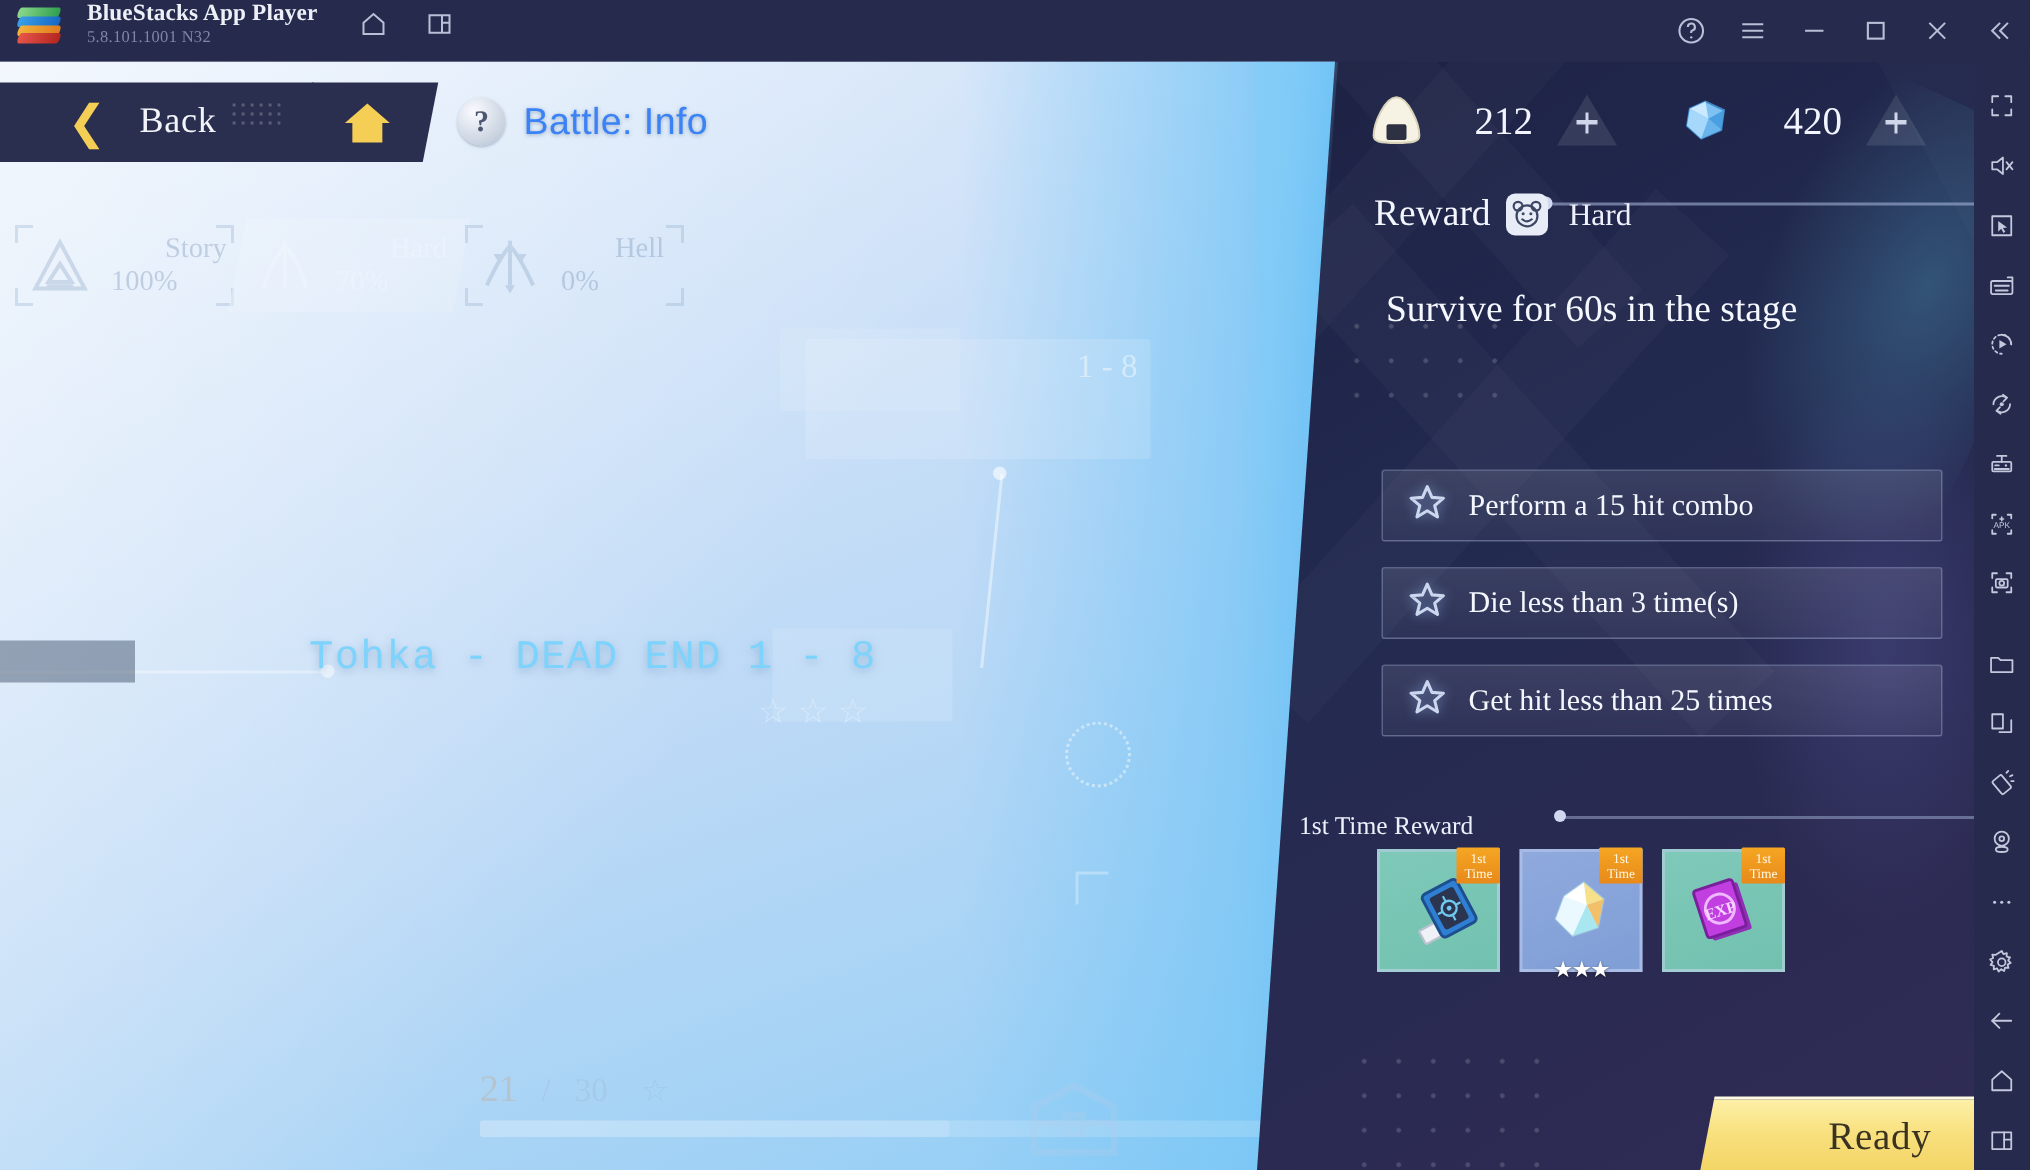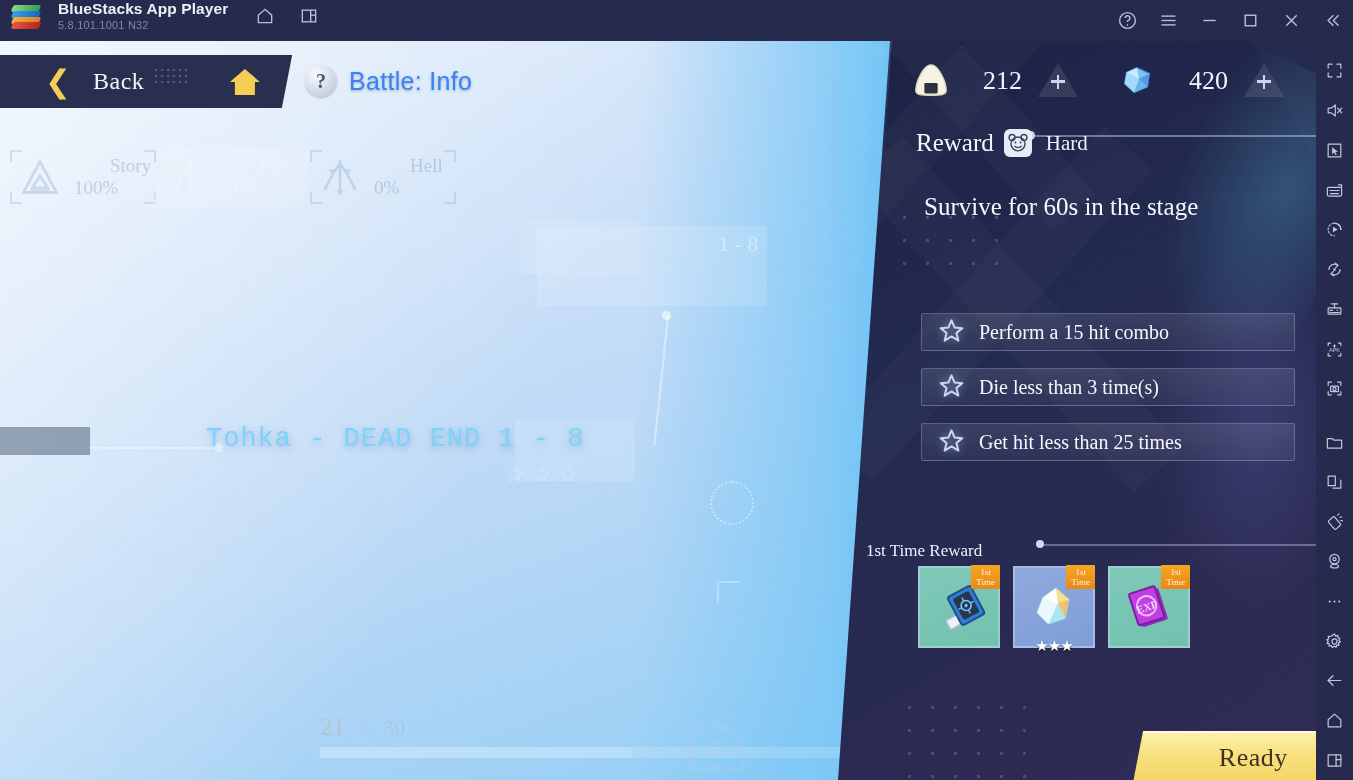--- a/index.html
+++ b/index.html
@@ -11,20 +11,21 @@
   }
   .app { position: relative; width: 1353px; height: 780px; }
 
   
   .titlebar {
     position: absolute; top: 0; left: 0;
     width: 1353px; height: 31px;
     background: #262b4d;
     display: flex; align-items: center;
     z-index: 40;
+    font-family: Liberation Serif, serif;
   }
   .bs-logo { width: 34px; height: 26px; margin-left: 10px; position: relative; }
   .bs-logo i { position: absolute; left: 2px; width: 28px; height: 7px; border-radius: 2px/4px; display:block; }
   .bs-logo i:nth-child(1){ top: 2px;  background: linear-gradient(90deg,#8cd98c,#2e9e4f); transform: skewX(-20deg);}
   .bs-logo i:nth-child(2){ top: 8px;  background: linear-gradient(90deg,#3aa0e8,#1667c4); transform: skewX(-20deg);}
   .bs-logo i:nth-child(3){ top: 14px; background: linear-gradient(90deg,#f2b33c,#e07a1e); transform: skewX(-20deg);}
   .bs-logo i:nth-child(4){ top: 19px; background: linear-gradient(90deg,#e8564a,#b3251f); transform: skewX(-20deg);}
   .bs-titles { margin-left: 14px; display: flex; flex-direction: column; justify-content: center; }
   .bs-name { color: #eef0f8; font-size: 15.5px; font-weight: bold; letter-spacing: .1px; line-height: 17px;}
   .bs-ver { color: #7f86a8; font-size: 11px; line-height: 14px; margin-top: 1px; letter-spacing:.2px;}
@@ -207,21 +208,21 @@
   .mission-diff { color:#eef1fb; font-family:"Liberation Serif", serif; font-size: 21px; margin-left: 4px;}
   .mis-line { position:absolute; left: 193px; top: 94px; height: 2px; width: 285px; background: rgba(175,190,225,.55); z-index: 5;}
   .mis-dot  { position:absolute; left: 188px; top: 90px; width: 9px; height: 9px; border-radius:50%; background:#cfd8ee; z-index:6;}
 
   .mission-desc { position:absolute; left: 86px; top: 152px; color:#f6f8ff;
     font-family:"Liberation Serif", serif; font-size: 25px; z-index:6;}
 
   
   .obj-list { position:absolute; left: 83px; top: 272px; width: 374px; display:flex; flex-direction:column; gap: 17px; z-index:6;}
   .obj {
-    height: 38px; display:flex; align-items:center; gap: 14px; padding-left: 16px;
+    height: 48px; display:flex; align-items:center; gap: 14px; padding-left: 16px;
     background: linear-gradient(180deg, rgba(255,255,255,.10), rgba(255,255,255,.045));
     border: 1px solid rgba(190,205,240,.30);
     border-radius: 2px;
   }
   .obj-star svg { width: 27px; height: 27px; fill: none; stroke:#ccd7ef; stroke-width: 1.8; stroke-linejoin:round;
     filter: drop-shadow(0 0 4px rgba(160,200,255,.55));}
   .obj-txt { color:#f4f7ff; font-family:"Liberation Serif", serif; font-size: 20px;}
 
   
   .rew-title { position:absolute; left: 28px; top: 500px; color:#edf1fc;

